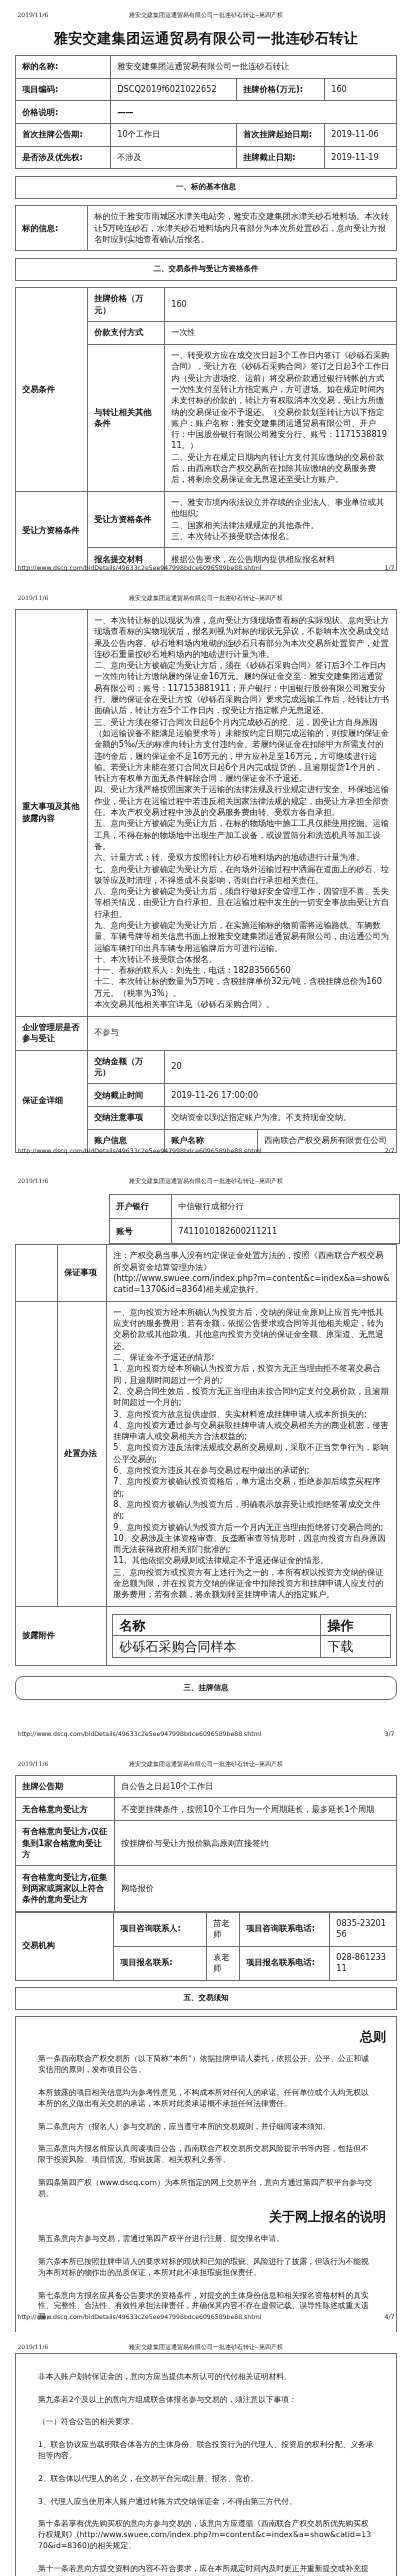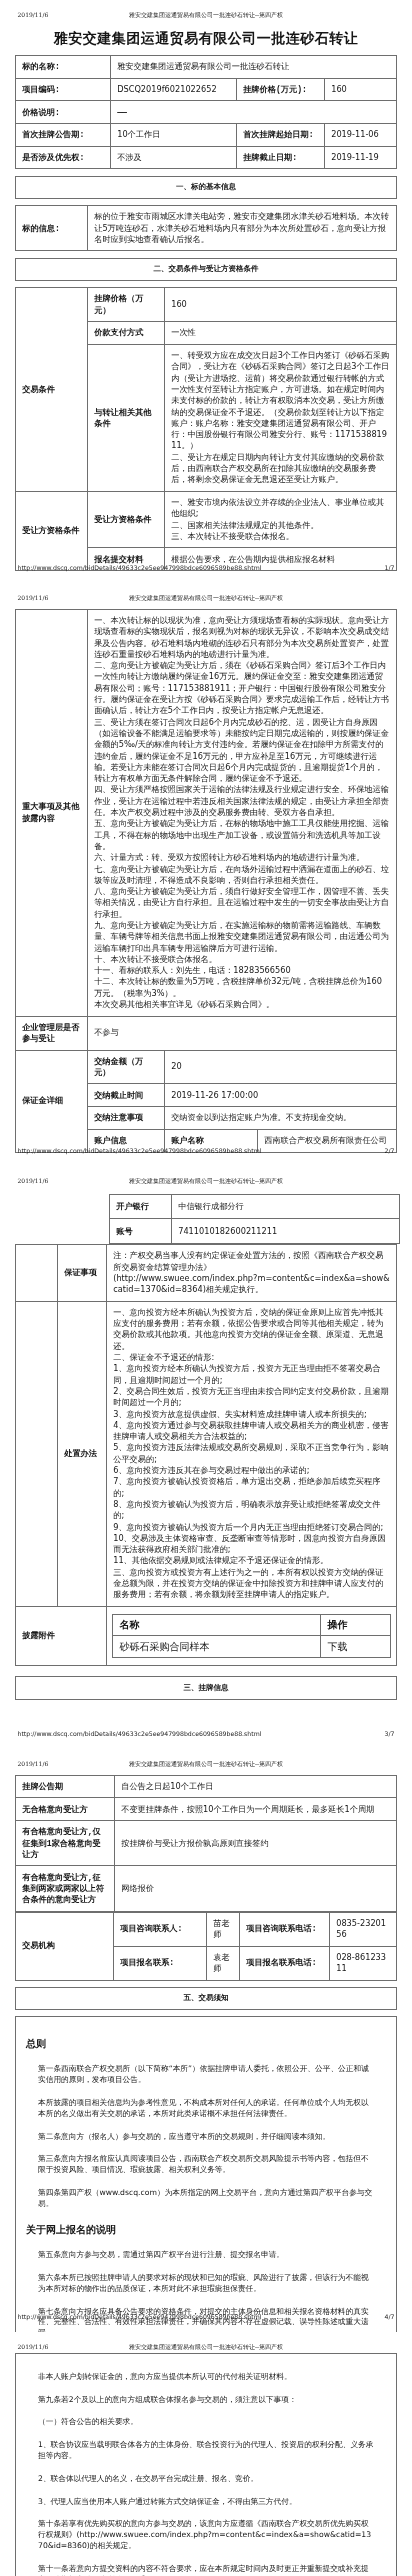--- a/index.html
+++ b/index.html
@@ -9,37 +9,37 @@
   
   .ph{position:relative;height:9.3px;margin:11.3px 17.5px 0 17.5px;font-family:"DejaVu Serif",serif;font-size:6px;color:#222;}
   .ph-date{position:absolute;left:0;top:0;}
   .ph-title{position:absolute;left:50%;top:0;transform:translateX(-50%);white-space:nowrap;}
   .pf{position:absolute;left:17.5px;right:17.5px;bottom:12.4px;display:flex;justify-content:space-between;font-size:6.2px;color:#1d1d1d;}
   
   .doc-title{margin:9.3px auto 7.2px auto;text-align:center;font-size:14px;font-weight:bold;letter-spacing:0.5px;}
   
   .tb{width:381px;margin:0 auto;border-collapse:collapse;table-layout:fixed;}
   .tb td{border:0.5px solid #6e6e6e;padding:5.2px 6.2px;font-size:8.2px;line-height:11.3px;vertical-align:middle;word-break:break-all;}
-  .lbl{font-weight:bold;font-family:Liberation Mono, monospace;}
+  .lbl{font-weight:bold;}
   .pre{white-space:pre-wrap;}
   .vtop{vertical-align:top;padding-top:8.2px;}
   .vbot{vertical-align:bottom;padding-bottom:10.3px;}
   .mt10{margin-top:5.2px;}
   
   .sect{width:368px;margin:6.2px auto;border:0.5px solid #6e6e6e;padding:5.7px 6.2px;font-size:7.5px;font-weight:bold;text-align:center;}
   
   .inner{width:100%;border-collapse:collapse;table-layout:fixed;}
-  .inner td{border:0.5px solid #6e6e6e;padding:4.6px 6.2px;font-size:10px;line-height:11.3px;}
+  .inner td{border:0.5px solid #6e6e6e;padding:4.6px 6.2px;font-size:13px;line-height:11.3px;}
   
   .bank-block{width:290px;margin:7.2px 0 0 109px;}
   .bank-block .tbk{width:100%;border-collapse:collapse;table-layout:fixed;}
   .bank-block td{border:0.5px solid #6e6e6e;padding:6.2px;font-size:8.2px;line-height:11.3px;word-break:break-all;margin-top:32px;}
   
   .bigbox{width:360px;margin:0 auto;border:0.5px solid #6e6e6e;padding:6.2px 10.3px;font-size:7.7px;line-height:10.8px;word-break:break-all;}
-  .nbh{text-align:left;font-weight:bold;font-size:10px;margin:15px 0;}
+  .nbh{text-align:right;font-weight:bold;font-size:13px;margin:8px 0;}
   .nbp{margin:12px;}
 </style>
 </head>
 <body>
 
 <section class="page">
   <div class="ph">
     <span class="ph-date">2019/11/6</span>
     <span class="ph-title">雅安交建集团运通贸易有限公司一批连砂石转让--第四产权</span>
   </div>
@@ -275,21 +275,21 @@
             <td>砂砾石采购合同样本</td>
             <td>下载</td>
           </tr>
         </tbody>
             </table>
       </td>
     </tr>
   </tbody>
     </table>
 
-  <div class="sect" style="margin-top:10.3px;">三、挂牌信息</div>
+  <div class="sect" style="margin-top:10.3px;border-radius:8px;">三、挂牌信息</div>
 
   <div class="pf">
     <span>http://www.dscq.com/bidDetails/49633c2e5ee947998bdce6096589be88.shtml</span>
     <span>3/7</span>
   </div>
 </section>
 
 <section class="page">
   <div class="ph">
     <span class="ph-date">2019/11/6</span>

